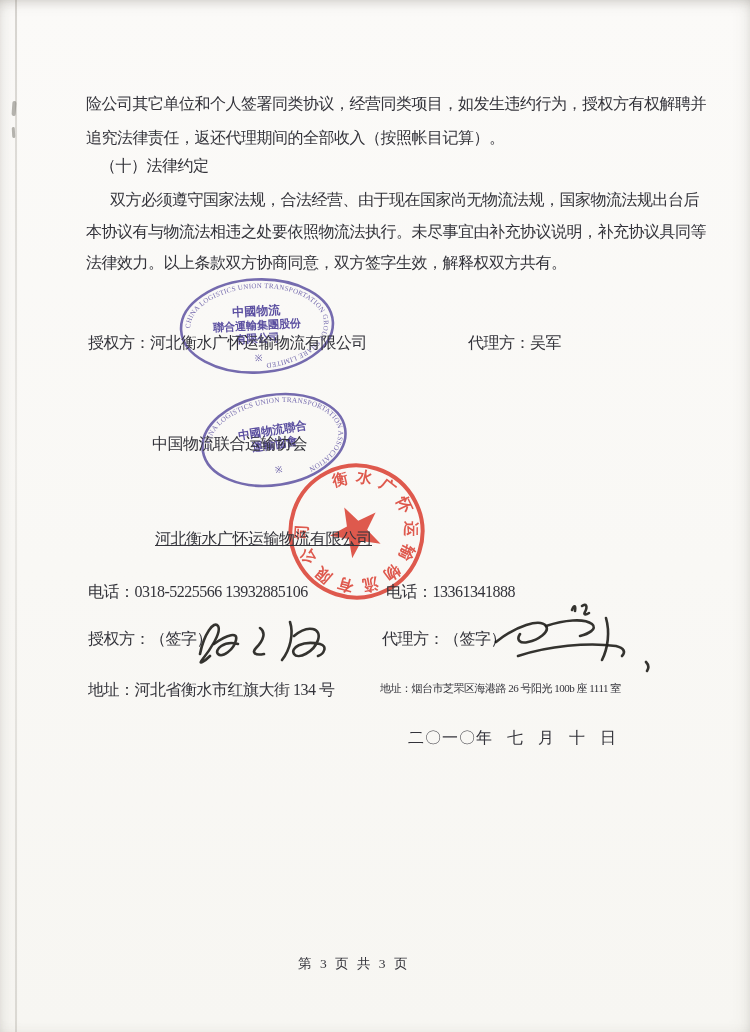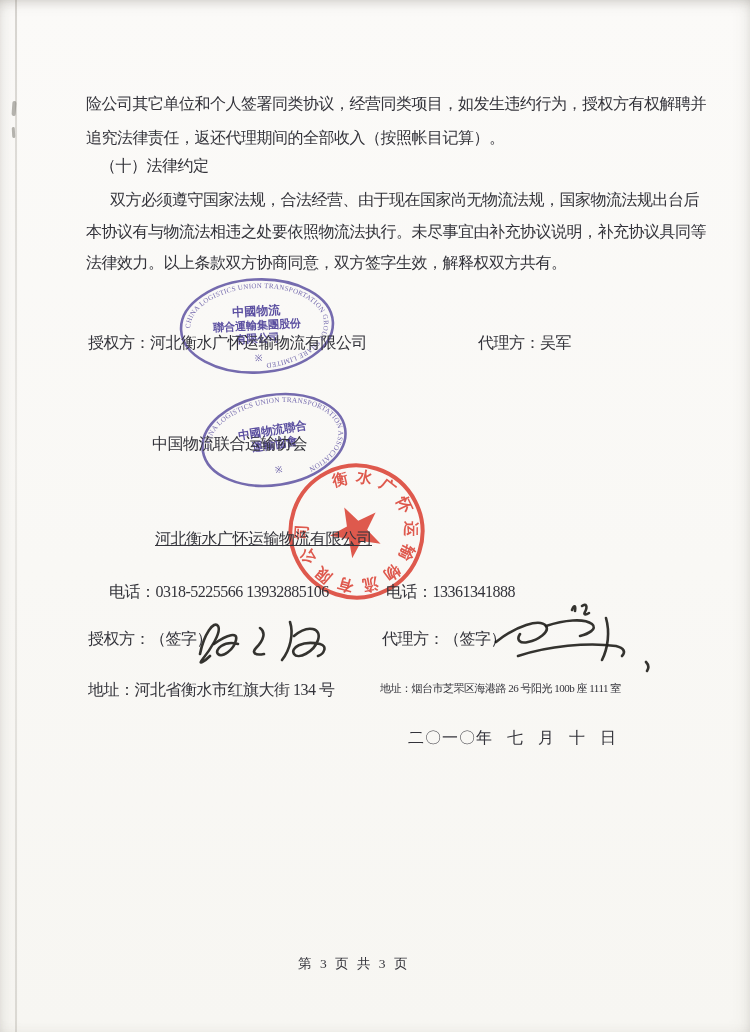--- a/index.html
+++ b/index.html
@@ -22,24 +22,24 @@
   .smudge.s2{left:12px;top:127px;width:3px;height:11px;transform:rotate(-3deg);}
 
   .line{position:absolute;font-size:16px;letter-spacing:-0.5px;white-space:nowrap;}
   .l-para1a{left:86px;top:94px;}
   .l-para1b{left:86px;top:128px;}
   .l-head  {left:100px;top:156px;}
   .l-para2a{left:110px;top:190px;}
   .l-para2b{left:86px;top:222px;}
   .l-para2c{left:86px;top:253px;}
   .l-auth  {left:88px;top:333px;}
-  .l-agent {left:468px;top:333px;margin-left:10px;}
+  .l-agent {left:468px;top:333px;}
   .l-assoc {left:152px;top:434px;font-family:Liberation Serif, serif;}
   .l-hebei {left:155px;top:529px;text-decoration:underline;}
-  .l-phoneL{left:88px;top:582px;margin-left:21px;}
+  .l-phoneL{left:88px;top:582px;}
   .l-phoneR{left:386px;top:582px;}
   .l-signL {left:88px;top:629px;}
   .l-signR {left:382px;top:629px;}
   .l-addrL {left:88px;top:680px;}
   .l-addrR {left:380px;top:681px;font-size:11px;}
   .l-date  {left:408px;top:728px;word-spacing:9px;letter-spacing:1px;}
   .l-footer{left:298px;top:955px;font-size:13.5px;letter-spacing:2.5px;}
 
   .stamp{position:absolute;mix-blend-mode:multiply;}
   .stamp-group{left:177px;top:276px;width:160px;height:100px;transform:rotate(-3deg);opacity:.9;}

